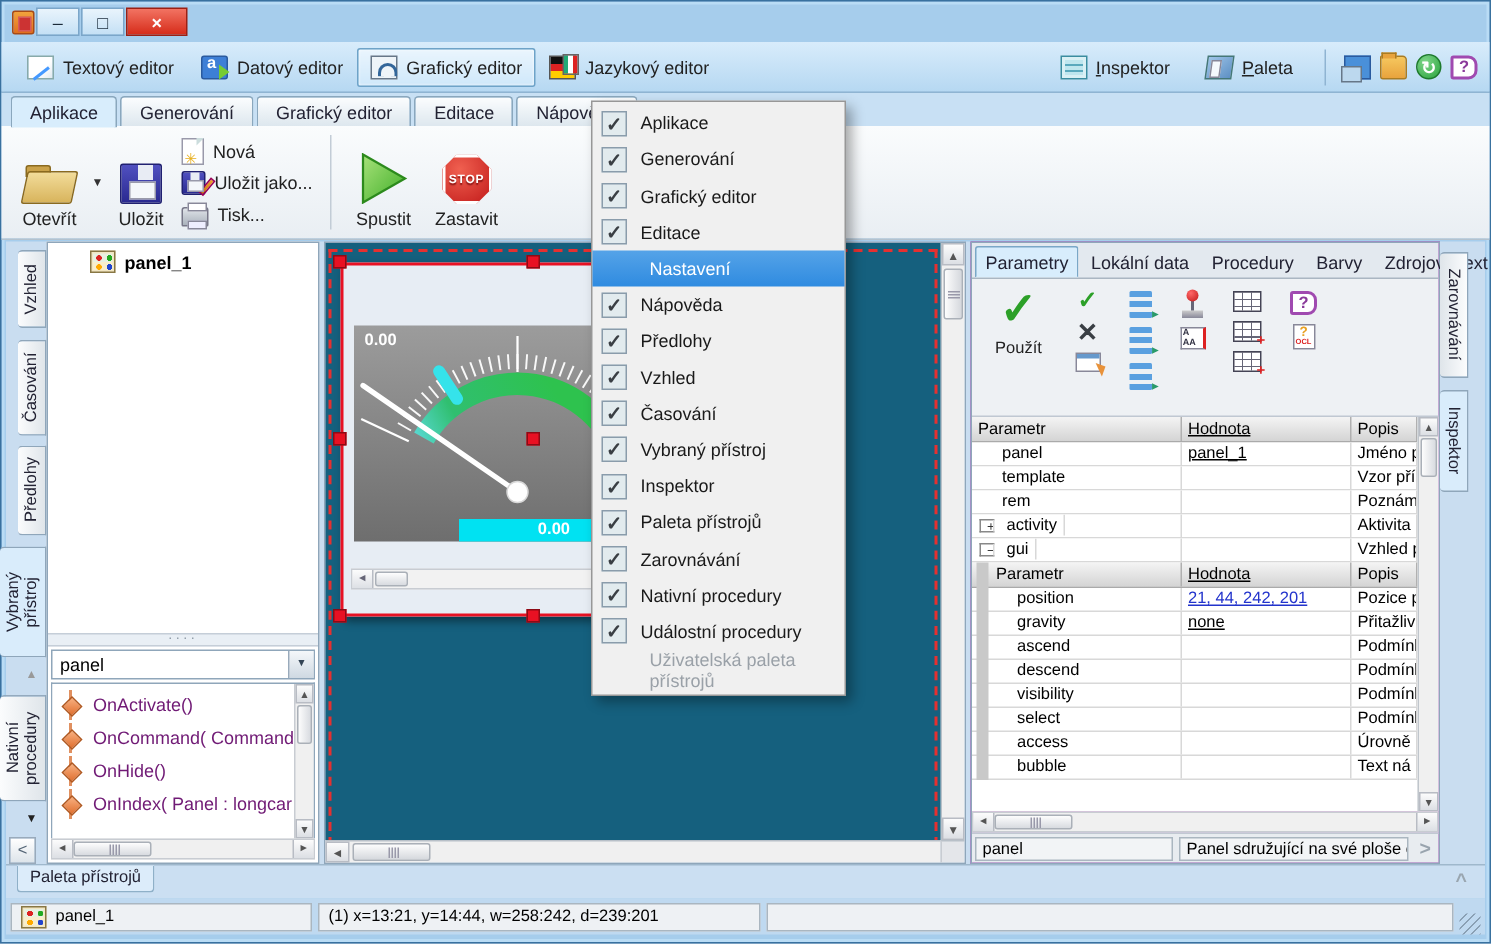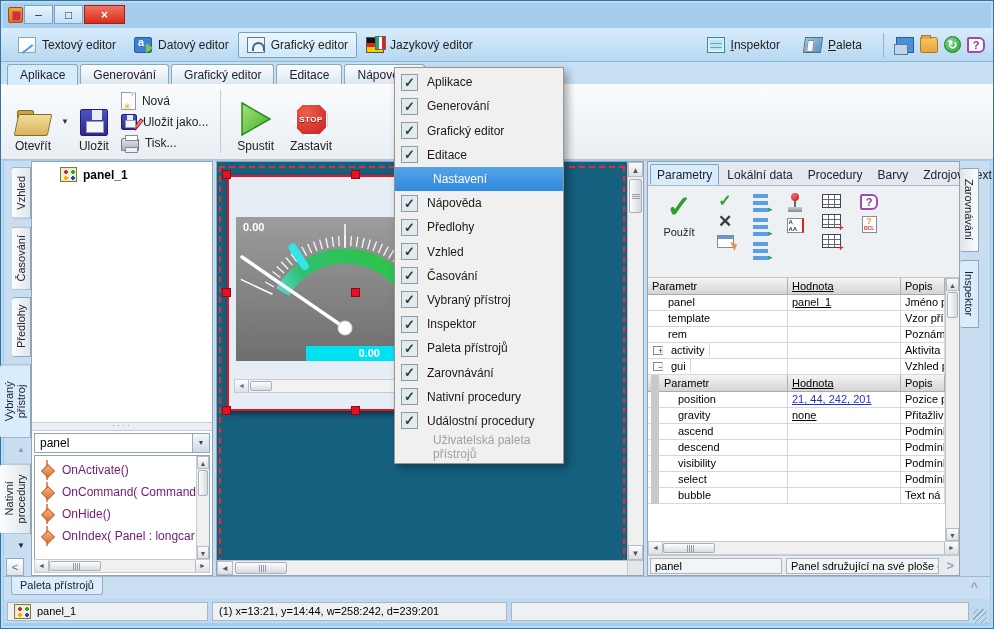--- a/index.html
+++ b/index.html
@@ -591,20 +591,25 @@
               <span class="c-param ind2">visibility</span>
               <span class="c-val"></span>
               <span class="c-desc">Podmínk</span>
             </div>
             <div class="trow">
               <span class="c-param ind2">select</span>
               <span class="c-val"></span>
               <span class="c-desc">Podmínk</span>
             </div>
             <div class="trow">
+              <span class="c-param ind2">access</span>
+              <span class="c-val"></span>
+              <span class="c-desc">Úrovně</span>
+            </div>
+            <div class="trow">
               <span class="c-param ind2">bubble</span>
               <span class="c-val"></span>
               <span class="c-desc">Text ná</span>
             </div>
           </div>
         </div>
         <div class="rp-vscroll vscroll">
           <span class="arr">▲</span>
           <span class="thumb"></span>
           <span class="track"></span>

